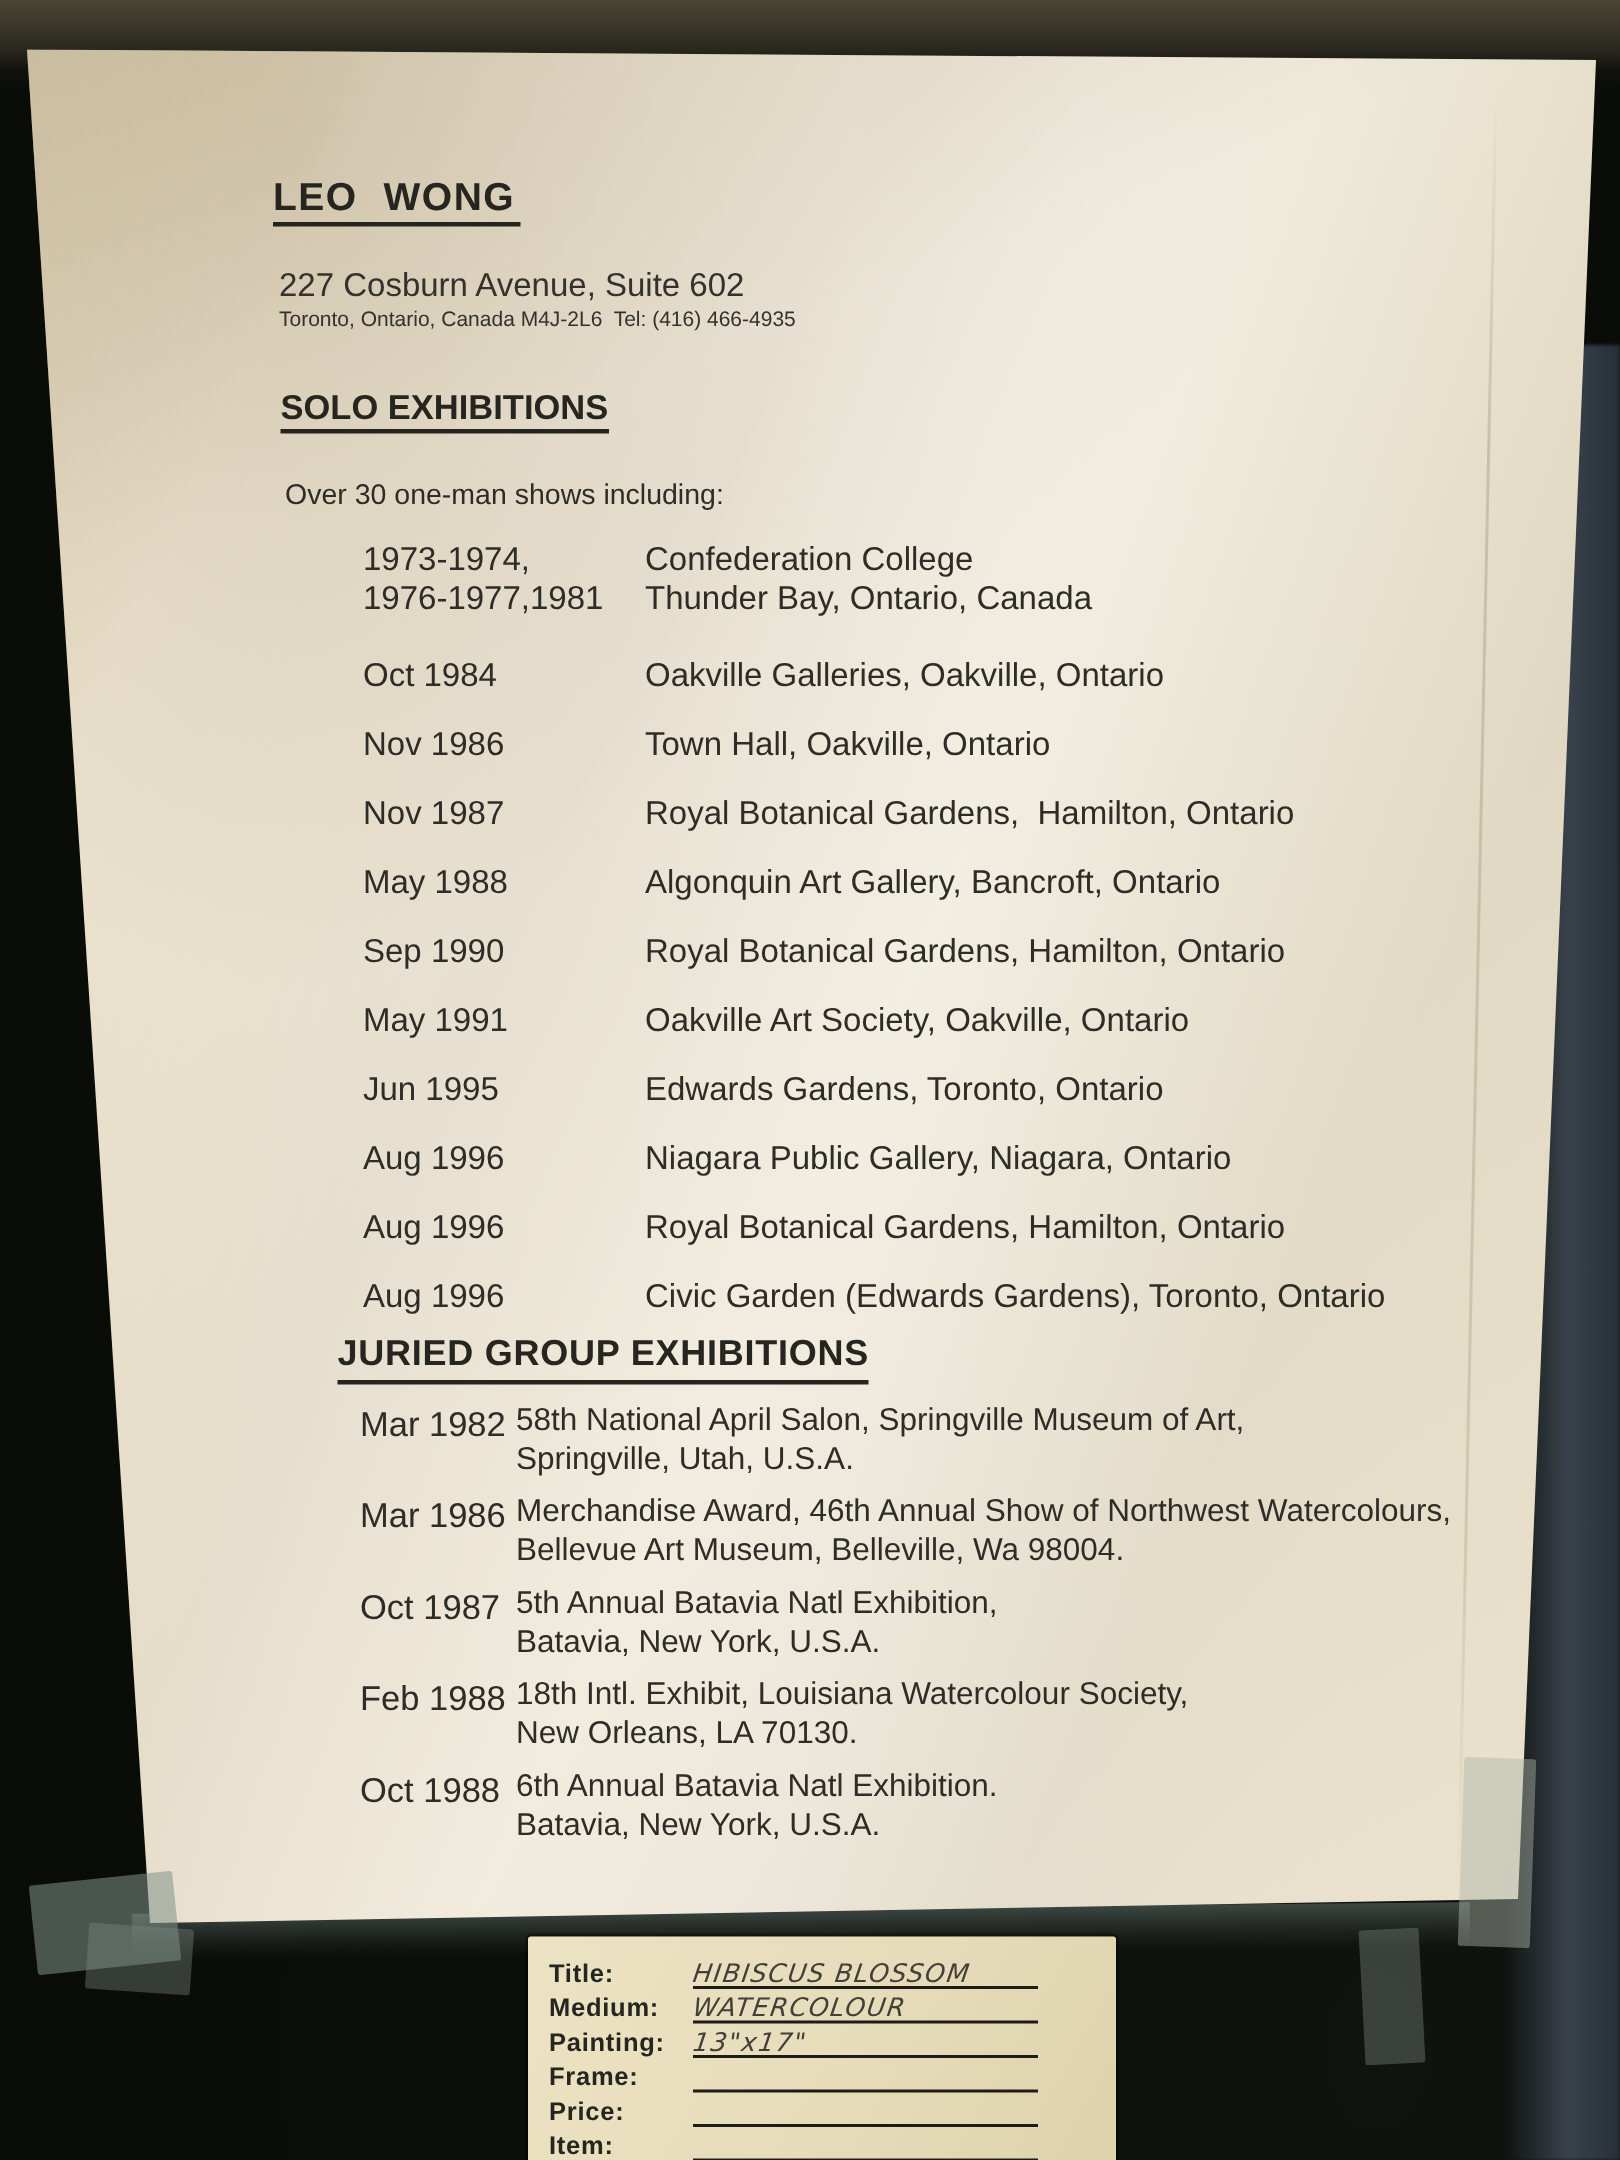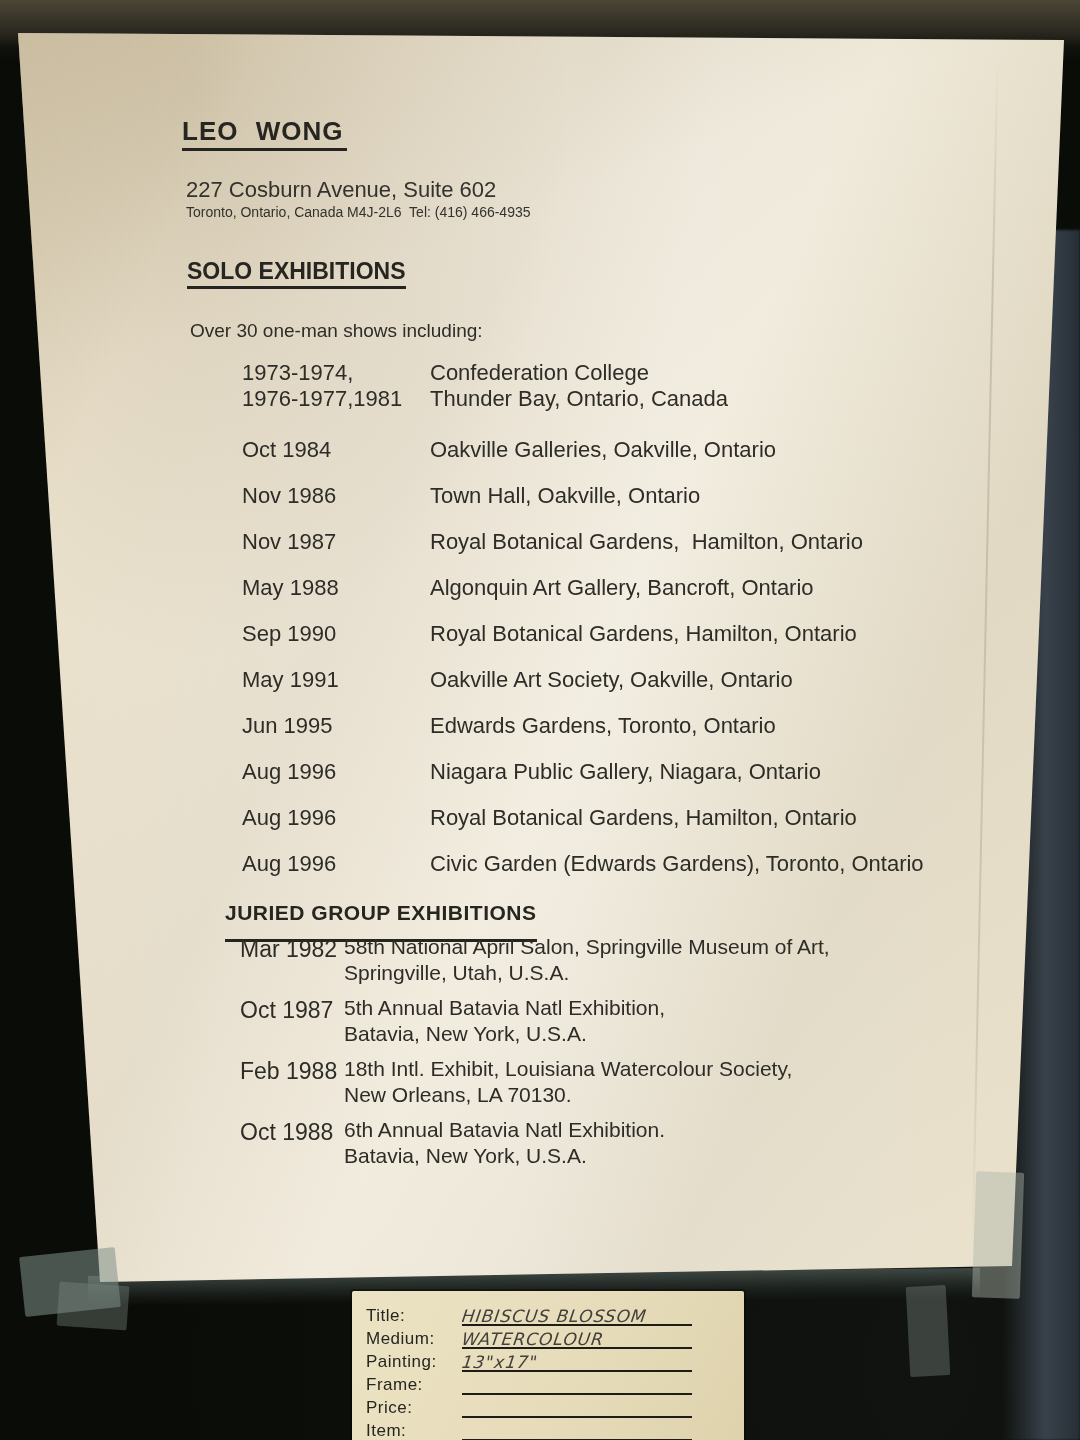--- a/index.html
+++ b/index.html
@@ -51,39 +51,39 @@
   .addr1{position:absolute;left:186px;top:177px;font-size:22px;color:#33322c;}
   .addr2{position:absolute;left:186px;top:204px;font-size:14px;color:#33322c;}
   .solo-head{position:absolute;left:187px;top:258px;font-size:23px;font-weight:bold;
     color:#262520;border-bottom:3px solid #25241f;padding-bottom:1px;}
   .intro{position:absolute;left:190px;top:310px;font-size:19px;margin-top:10px;}
   .solo-list{position:absolute;left:0;top:360px;width:1080px;margin-left:46px;}
   .solo-row{position:relative;height:46px;}
   .solo-row:first-of-type{height:77px;}
   .col-date{position:absolute;left:196px;top:0;font-size:22px;line-height:26px;}
   .col-venue{position:absolute;left:384px;top:0;font-size:22px;line-height:26px;}
-  .juried-head{position:absolute;left:225px;top:889px;font-size:21px;font-weight:bold;
-    letter-spacing:.5px;color:#262520;border-bottom:3px solid #25241f;padding-bottom:14px;margin-top:12px;}
+  .juried-head{position:absolute;left:225px;top:889px;font-size:24px;font-weight:bold;
+    letter-spacing:.5px;color:#262520;border-bottom:3px solid #25241f;padding-bottom:3px;}
   .juried-list{position:absolute;left:0;top:934px;width:1080px;}
   .juried-row{position:relative;height:61px;}
   .col-jdate{position:absolute;left:240px;top:2px;font-size:23px;}
   .col-jdesc{position:absolute;left:344px;top:0;font-size:21px;line-height:26px;}
   
   .tape{position:absolute;border-radius:2px;}
   .tape-left{left:22px;top:1252px;width:96px;height:60px;background:rgba(130,146,139,.55);transform:rotate(-6deg);}
   .tape-left2{left:58px;top:1284px;width:70px;height:44px;background:rgba(120,134,128,.40);transform:rotate(4deg);}
   .tape-right{left:974px;top:1172px;width:48px;height:126px;background:rgba(172,182,171,.45);transform:rotate(2deg);}
   .tape-card{left:908px;top:1286px;width:40px;height:90px;background:rgba(140,152,146,.35);transform:rotate(-3deg);}
   
   .label-card{position:absolute;left:352px;top:1291px;width:392px;height:170px;
     background:linear-gradient(120deg,#ece3c4,var(--card) 55%,#ddd2ab);
     border-radius:2px;box-shadow:0 0 0 2px rgba(0,0,0,.35);
     padding:12px 0 0 14px;box-sizing:border-box;}
   .card-row{display:flex;align-items:flex-end;height:23px;padding-right:52px;}
-  .card-label{width:96px;flex:none;font-size:17px;font-weight:normal;
+  .card-label{width:96px;flex:none;font-size:17px;font-weight:bold;
     letter-spacing:.5px;color:var(--card_ink);line-height:21px;}
   .card-line{flex:1;border-bottom:2px solid #1d1c17;height:22px;display:flex;align-items:flex-end;}
   .hand{font-family:"DejaVu Sans",sans-serif;font-style:italic;font-size:17px;
     color:var(--handwriting);transform:skewX(-8deg);letter-spacing:1px;
     margin-bottom:-2px;white-space:pre;}
 </style>
 </head>
 <body>
 
 <div class="stage">
@@ -231,20 +231,27 @@
     <div class="juried-list">
 
         <div class="juried-row">
           <div class="col-jdate t">Mar 1982</div>
           <div class="col-jdesc">
             <div class="t">58th National April Salon, Springville Museum of Art,</div>
             <div class="t">Springville, Utah, U.S.A.</div>
           </div>
         </div>
 
+        <div class="juried-row">
+          <div class="col-jdate t">Mar 1986</div>
+          <div class="col-jdesc">
+            <div class="t">Merchandise Award, 46th Annual Show of Northwest Watercolours,</div>
+            <div class="t">Bellevue Art Museum, Belleville, Wa 98004.</div>
+          </div>
+        </div>
 
         <div class="juried-row">
           <div class="col-jdate t">Oct 1987</div>
           <div class="col-jdesc">
             <div class="t">5th Annual Batavia Natl Exhibition,</div>
             <div class="t">Batavia, New York, U.S.A.</div>
           </div>
         </div>
 
         <div class="juried-row">

